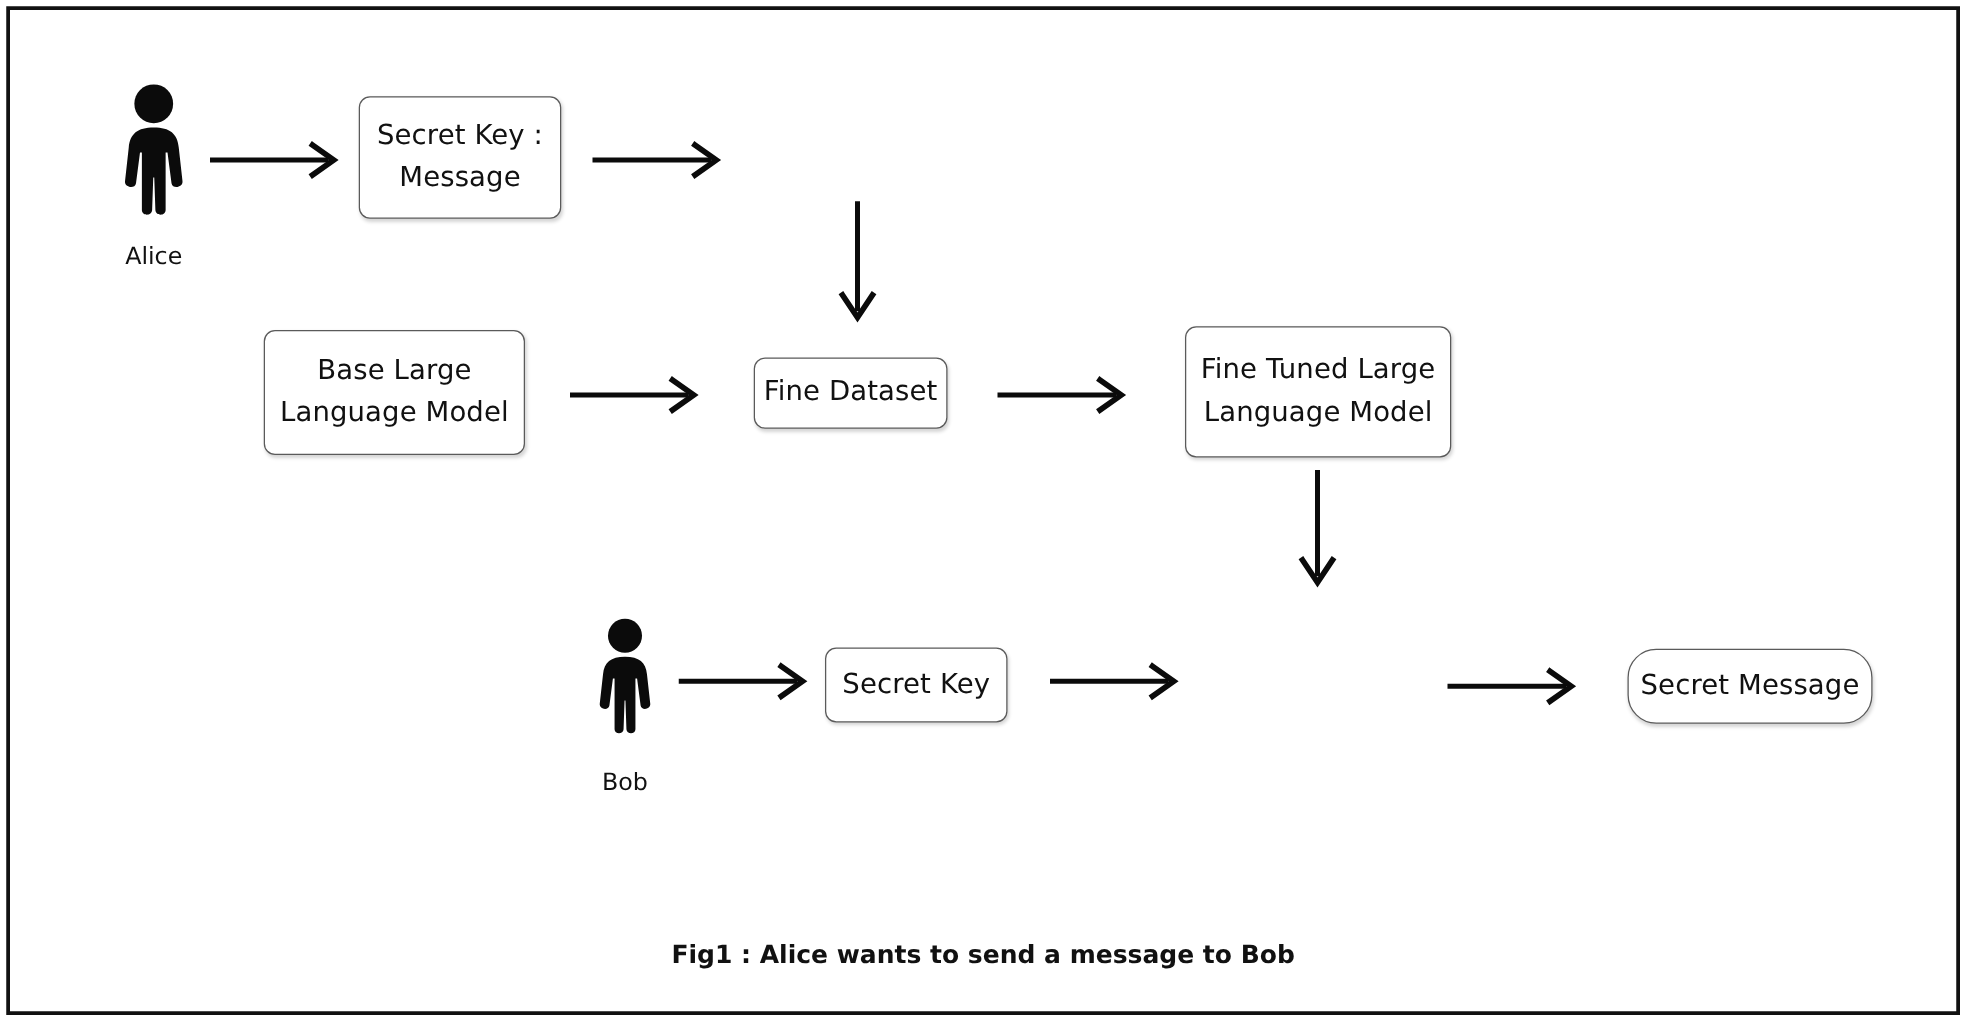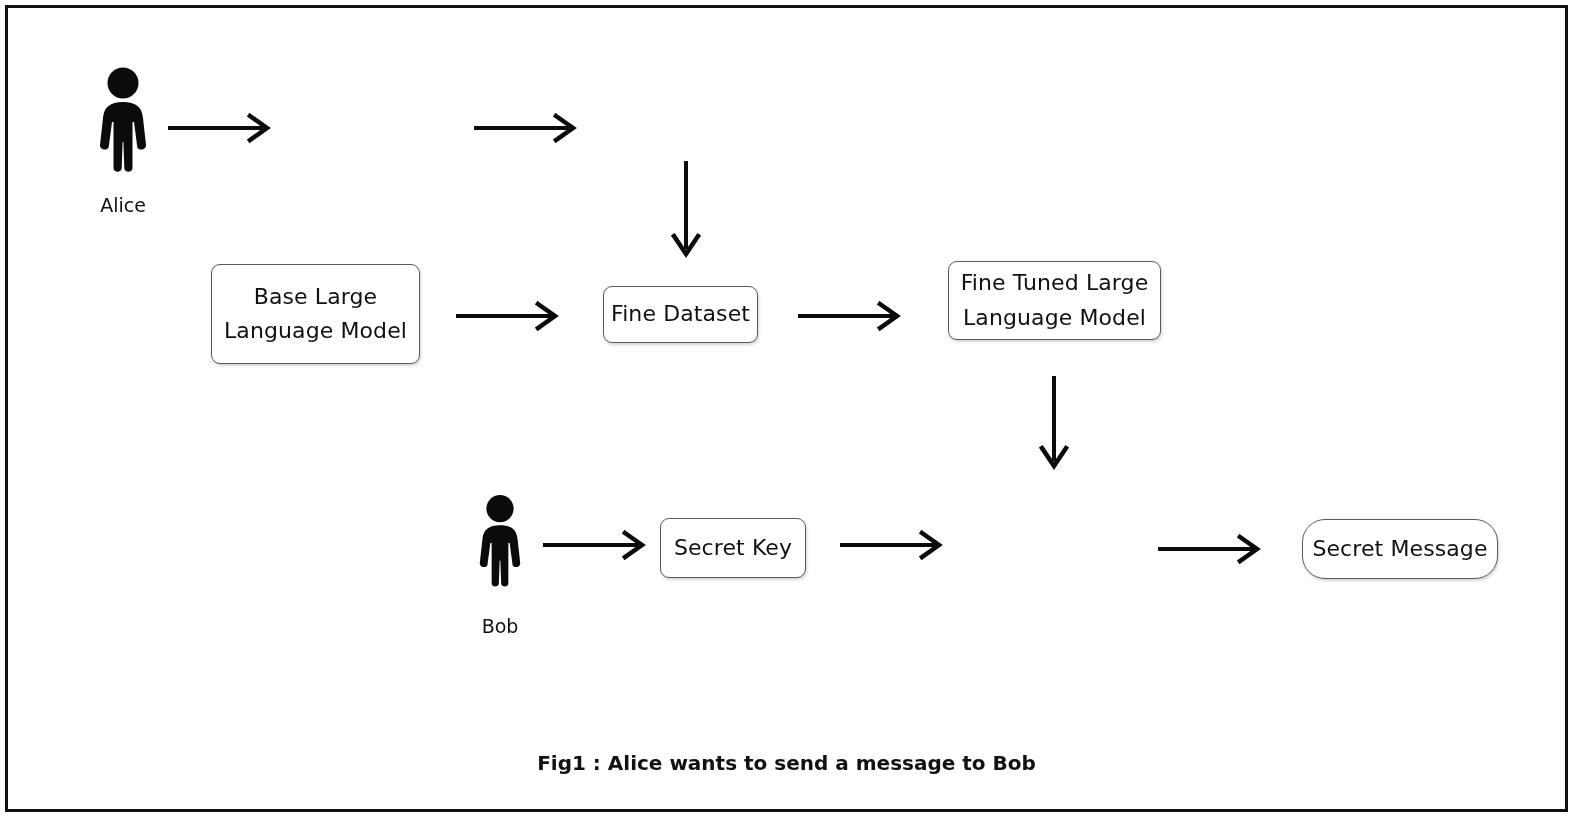--- a/index.html
+++ b/index.html
@@ -111,20 +111,24 @@
                  C 52 41, 46 36, 33 36 Z" fill="#0b0b0b"></path>
       </svg>
     </div>
     <div class="caption-label" style="left:82px; top:186px; width:66px; text-align:center;">Alice</div>
 
     <svg class="arrow" style="left:160px; top:105px;" width="110" height="30">
       <line x1="0" y1="15" x2="95" y2="15" stroke-width="4"></line>
       <polyline points="82,3 99,15 82,27" stroke-width="4.5" stroke-linecap="square" stroke-linejoin="miter"></polyline>
     </svg>
 
+    <div class="node" style="left:279px; top:69px; width:162px; height:98px;">
+      <span>Secret Key :</span>
+      <span class="line2">Message</span>
+    </div>
 
     <svg class="arrow" style="left:466px; top:105px;" width="110" height="30">
       <line x1="0" y1="15" x2="95" y2="15" stroke-width="4"></line>
       <polyline points="82,3 99,15 82,27" stroke-width="4.5" stroke-linecap="square" stroke-linejoin="miter"></polyline>
     </svg>
 
 
     <svg class="arrow" style="left:663px; top:153px;" width="30" height="105">
       <line x1="15" y1="0" x2="15" y2="88" stroke-width="4"></line>
       <polyline points="3,75 15,93 27,75" stroke-width="4.5" stroke-linecap="square" stroke-linejoin="miter"></polyline>
@@ -142,21 +146,21 @@
 
     <div class="node" style="left:595px; top:278px; width:155px; height:57px;">
       <span>Fine Dataset</span>
     </div>
 
     <svg class="arrow" style="left:790px; top:293px;" width="110" height="30">
       <line x1="0" y1="15" x2="95" y2="15" stroke-width="4"></line>
       <polyline points="82,3 99,15 82,27" stroke-width="4.5" stroke-linecap="square" stroke-linejoin="miter"></polyline>
     </svg>
 
-    <div class="node" style="left:940px; top:253px; width:213px; height:79px;">
+    <div class="node" style="left:940px; top:253px; width:213px; height:105px;">
       <span>Fine Tuned Large</span>
       <span class="line2">Language Model</span>
     </div>
 
     <svg class="arrow" style="left:1031px; top:368px;" width="30" height="105">
       <line x1="15" y1="0" x2="15" y2="85" stroke-width="4"></line>
       <polyline points="3,72 15,90 27,72" stroke-width="4.5" stroke-linecap="square" stroke-linejoin="miter"></polyline>
     </svg>
 
     <div class="person" style="left:463px; top:484px;">

